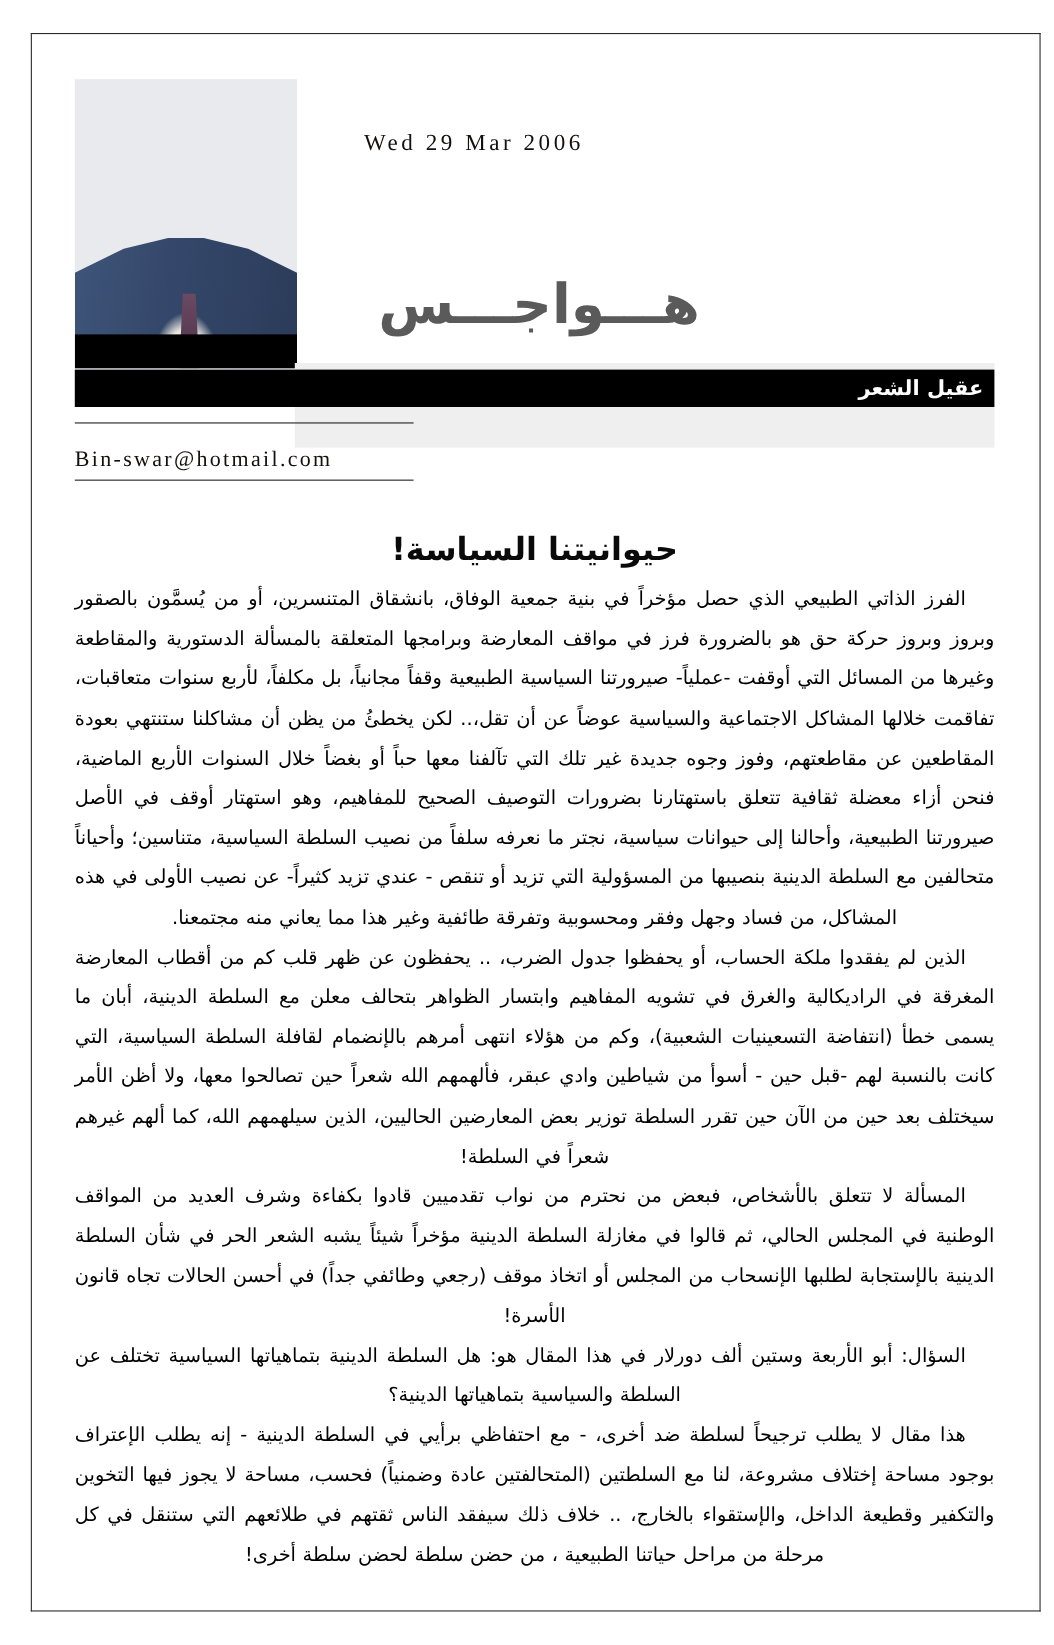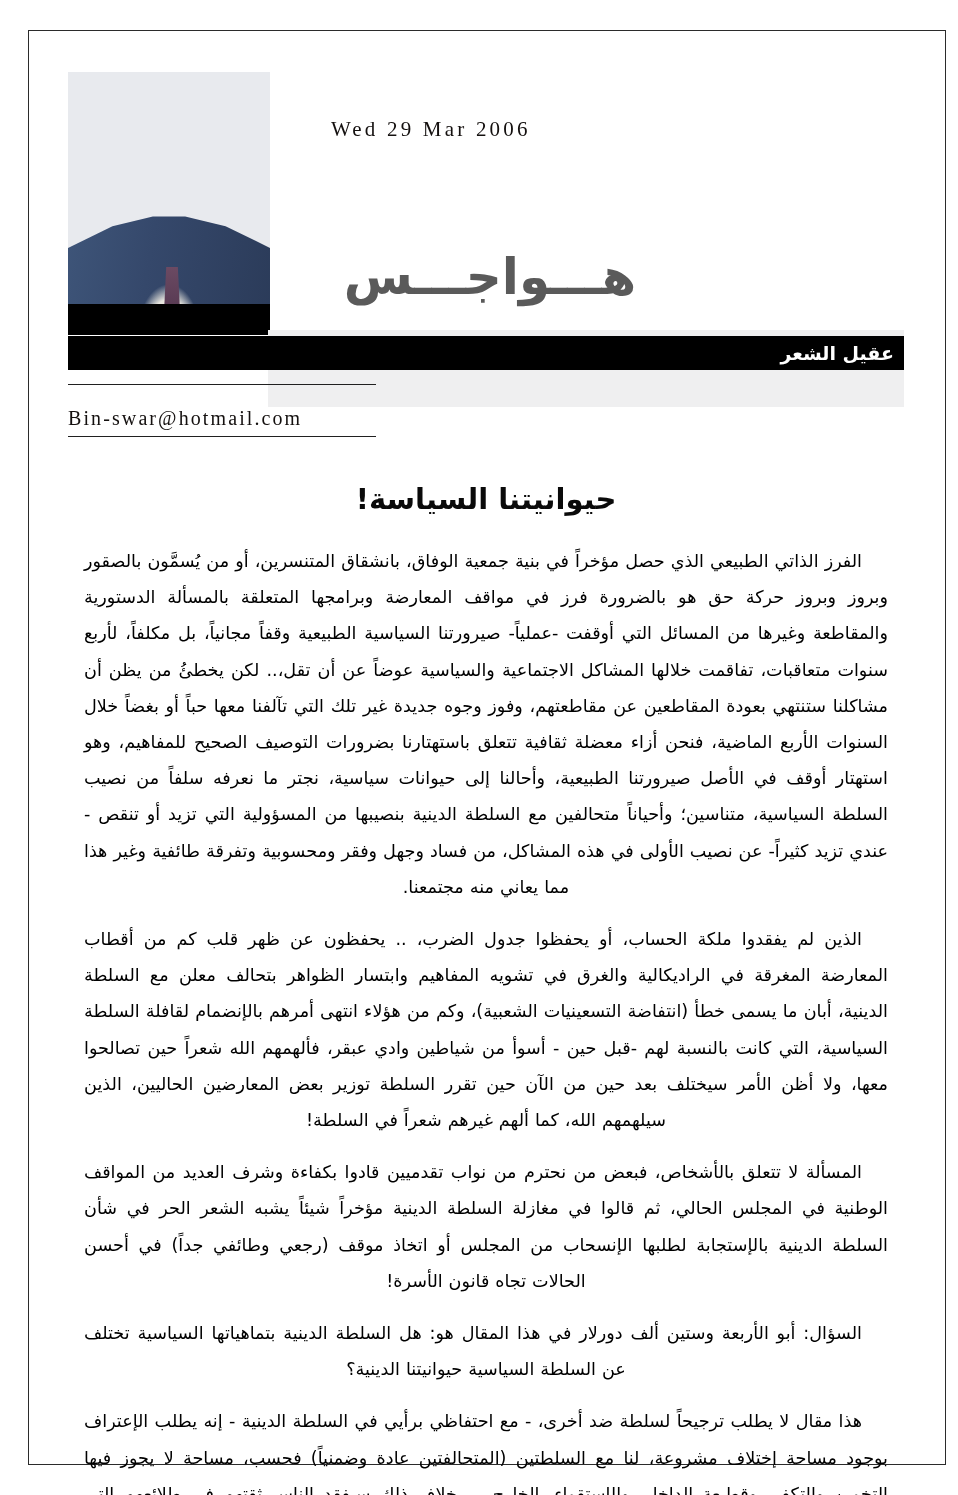--- a/index.html
+++ b/index.html
@@ -214,21 +214,21 @@
     direction: rtl;
     text-align: justify;
     font-family: "DejaVu Sans", sans-serif;
     font-size: 17.6px;
     line-height: 36.2px;
     color: #000000;
     letter-spacing: -0.1px;
     word-spacing: 0.4px;
   }
   .article p {
-    margin: 16px;
+    margin: 0;
     text-indent: 26px;
     text-align: justify;
     text-align-last: center;
   }
 </style>
 </head>
 <body>
 
 <div class="page">
 
@@ -260,17 +260,17 @@
   <div class="email-block">
     <div class="email-text">Bin-swar@hotmail.com</div>
   </div>
 
   <div class="headline">حيوانيتنا السياسة!</div>
 
   <div class="article">
     <p>الفرز الذاتي الطبيعي الذي حصل مؤخراً في بنية جمعية الوفاق، بانشقاق المتنسرين، أو من يُسمَّون بالصقور وبروز وبروز حركة حق هو بالضرورة فرز في مواقف المعارضة وبرامجها المتعلقة بالمسألة الدستورية والمقاطعة وغيرها من المسائل التي أوقفت -عملياً- صيرورتنا السياسية الطبيعية وقفاً مجانياً، بل مكلفاً، لأربع سنوات متعاقبات، تفاقمت خلالها المشاكل الاجتماعية والسياسية عوضاً عن أن تقل،.. لكن يخطئُ من يظن أن مشاكلنا ستنتهي بعودة المقاطعين عن مقاطعتهم، وفوز وجوه جديدة غير تلك التي تآلفنا معها حباً أو بغضاً خلال السنوات الأربع الماضية، فنحن أزاء معضلة ثقافية تتعلق باستهتارنا بضرورات التوصيف الصحيح للمفاهيم، وهو استهتار أوقف في الأصل صيرورتنا الطبيعية، وأحالنا إلى حيوانات سياسية، نجتر ما نعرفه سلفاً من نصيب السلطة السياسية، متناسين؛ وأحياناً متحالفين مع السلطة الدينية بنصيبها من المسؤولية التي تزيد أو تنقص - عندي تزيد كثيراً- عن نصيب الأولى في هذه المشاكل، من فساد وجهل وفقر ومحسوبية وتفرقة طائفية وغير هذا مما يعاني منه مجتمعنا.</p>
     <p>الذين لم يفقدوا ملكة الحساب، أو يحفظوا جدول الضرب، .. يحفظون عن ظهر قلب كم من أقطاب المعارضة المغرقة في الراديكالية والغرق في تشويه المفاهيم وابتسار الظواهر بتحالف معلن مع السلطة الدينية، أبان ما يسمى خطأ (انتفاضة التسعينيات الشعبية)، وكم من هؤلاء انتهى أمرهم بالإنضمام لقافلة السلطة السياسية، التي كانت بالنسبة لهم -قبل حين - أسوأ من شياطين وادي عبقر، فألهمهم الله شعراً حين تصالحوا معها، ولا أظن الأمر سيختلف بعد حين من الآن حين تقرر السلطة توزير بعض المعارضين الحاليين، الذين سيلهمهم الله، كما ألهم غيرهم شعراً في السلطة!</p>
     <p>المسألة لا تتعلق بالأشخاص، فبعض من نحترم من نواب تقدميين قادوا بكفاءة وشرف العديد من المواقف الوطنية في المجلس الحالي، ثم قالوا في مغازلة السلطة الدينية مؤخراً شيئاً يشبه الشعر الحر في شأن السلطة الدينية بالإستجابة لطلبها الإنسحاب من المجلس أو اتخاذ موقف (رجعي وطائفي جداً) في أحسن الحالات تجاه قانون الأسرة!</p>
-    <p>السؤال: أبو الأربعة وستين ألف دورلار في هذا المقال هو: هل السلطة الدينية بتماهياتها السياسية تختلف عن السلطة السياسية حيوانيتنا الدينية؟</p>
+    <p>السؤال: أبو الأربعة وستين ألف دورلار في هذا المقال هو: هل السلطة الدينية بتماهياتها السياسية تختلف عن السلطة والسياسية بتماهياتها الدينية؟</p>
     <p>هذا مقال لا يطلب ترجيحاً لسلطة ضد أخرى، - مع احتفاظي برأيي في السلطة الدينية - إنه يطلب الإعتراف بوجود مساحة إختلاف مشروعة، لنا مع السلطتين (المتحالفتين عادة وضمنياً) فحسب، مساحة لا يجوز فيها التخوين والتكفير وقطيعة الداخل، والإستقواء بالخارج، .. خلاف ذلك سيفقد الناس ثقتهم في طلائعهم التي ستنقل في كل مرحلة من مراحل حياتنا الطبيعية ، من حضن سلطة لحضن سلطة أخرى!</p>
   </div>
 
 </div>
 
 </body></html>

